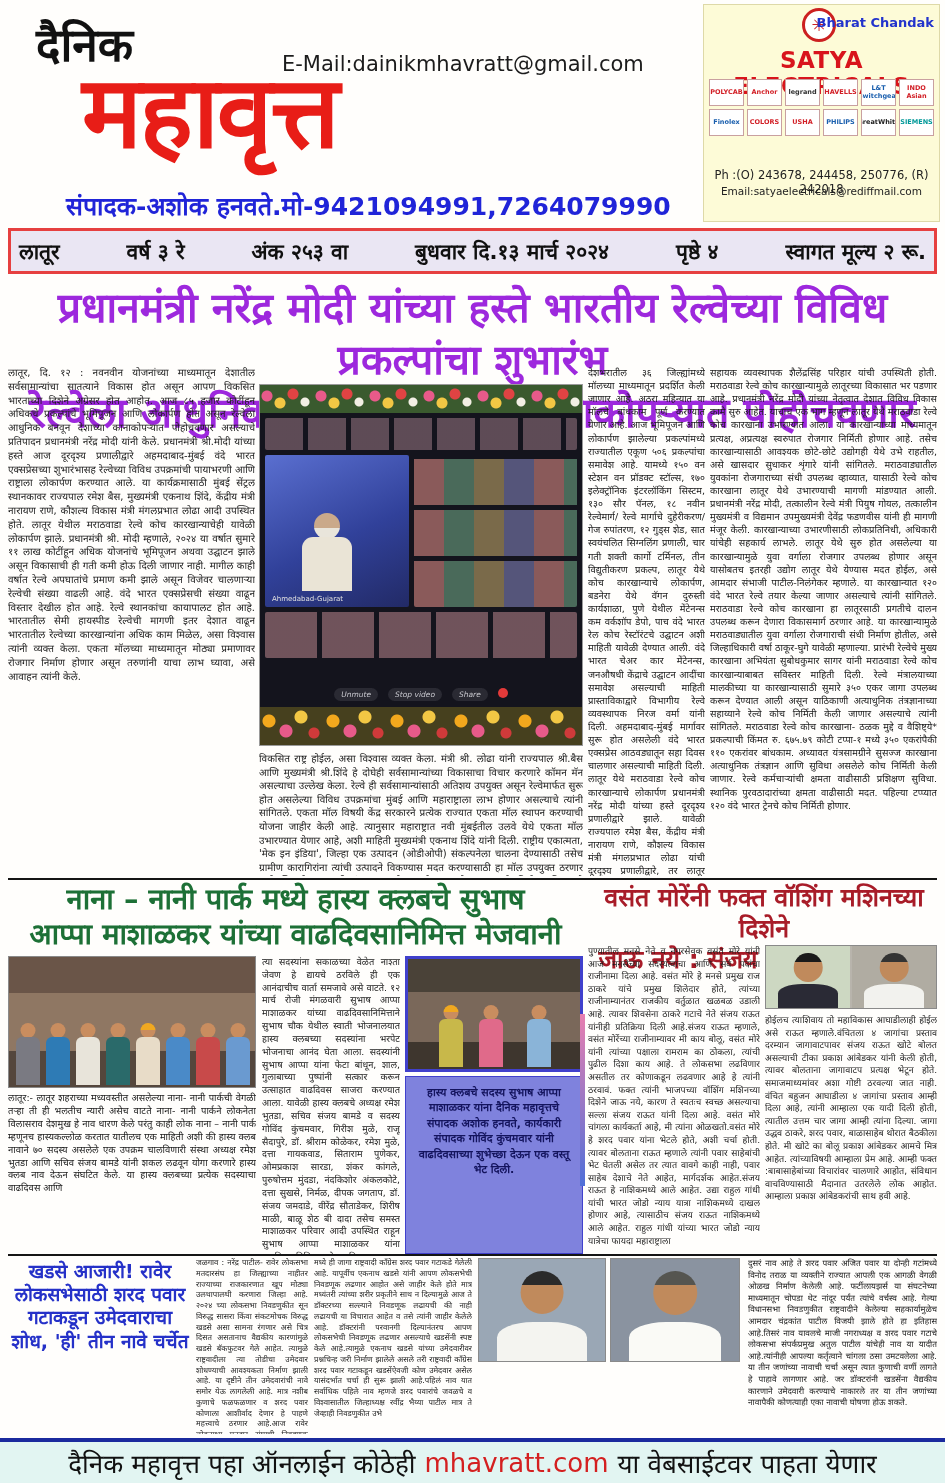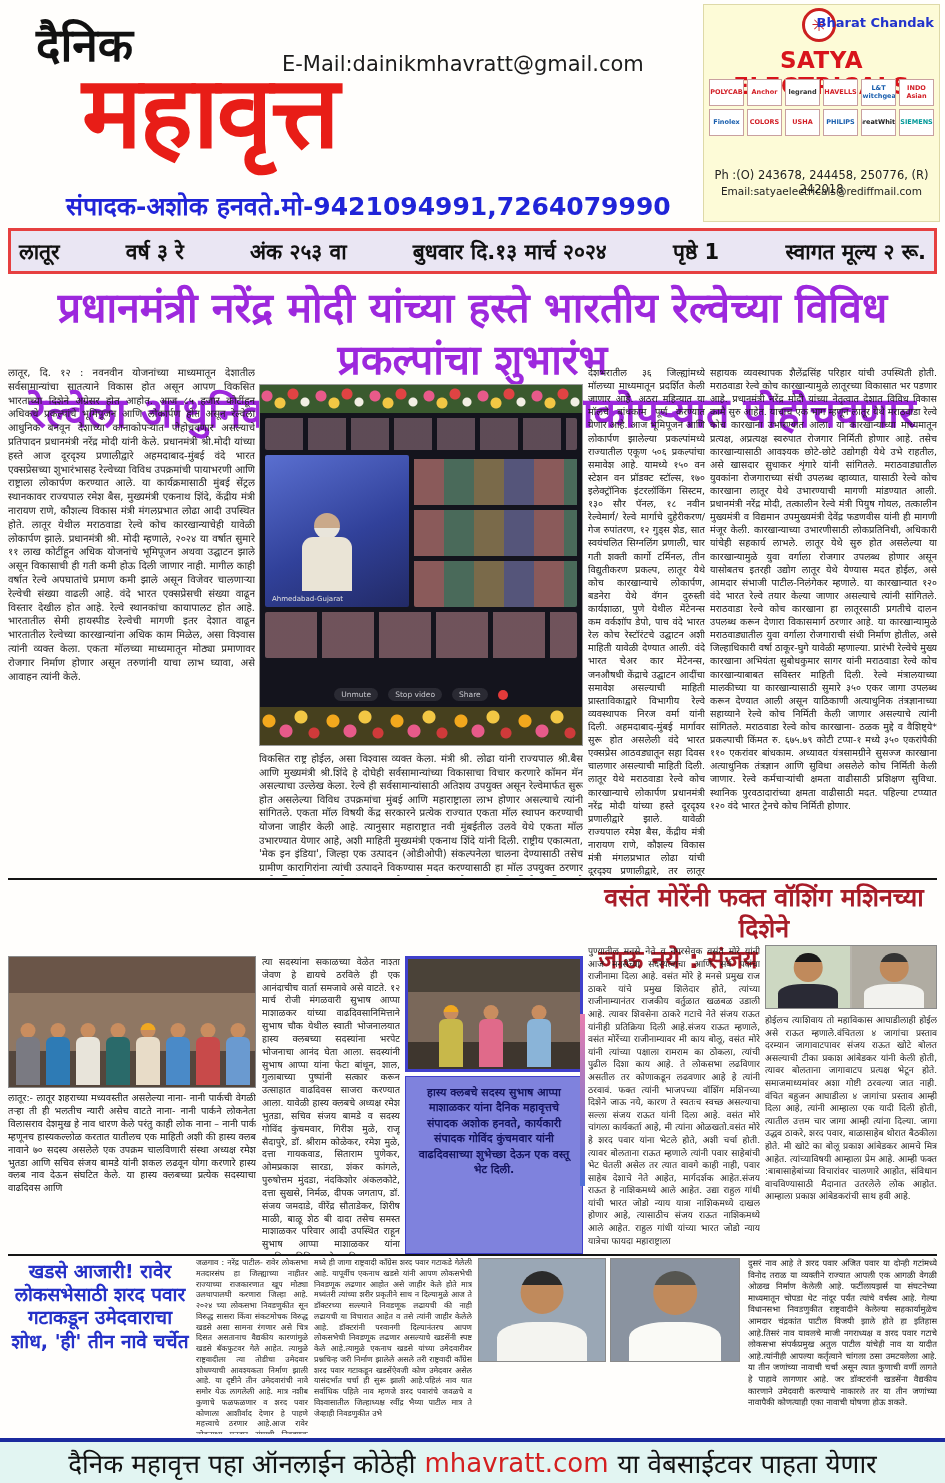--- a/index.html
+++ b/index.html
@@ -68,21 +68,21 @@
   .modi-fig::before { content:""; position:absolute; top:0; left:15px; width:26px; height:26px; border-radius:50%;
     background:linear-gradient(180deg,#caa98a 0 58%, #e9e5db 58%); }
   .modi-fig::after { content:""; position:absolute; top:24px; left:3px; right:3px; bottom:0; border-radius:11px 11px 0 0; background:#eae4d6; }
   .modi-loc { position:absolute; left:7px; bottom:4px; color:#e0e0e0; font-size:7px; }
   .tilegrid { flex:1; border-radius:2px;
     background:
       repeating-linear-gradient(0deg, rgba(0,0,0,0) 0 46px, #14141d 46px 51px),
       repeating-linear-gradient(90deg,#8a5a5a 0 30px,#4a6a5a 30px 60px,#7a6a4a 60px 90px,#55557a 90px 120px); }
   .thumbs2 { margin-top:5px; height:46px; border-radius:2px;
     background:repeating-linear-gradient(90deg,#7a5a62 0 52px,#14141d 52px 57px); opacity:.9; }
-  .vcbar { position:absolute; left:0; right:0; bottom:6px; display:flex; justify-content:center; align-items:center; gap:10px; }
+  .vcbar { position:absolute; left:0; right:0; bottom:6px; display:flex; justify-content:center; gap:10px;font-style:italic; }
   .vcbtn { background:#2a2a33; color:#c9c9cf; font-size:7.5px; padding:2px 7px; border-radius:8px; }
   .recdot { width:10px; height:10px; border-radius:50%; background:#e33a3a; }
 
   
   .photo { position:absolute; border:1px solid #8a8a8a; overflow:hidden; }
   .person { position:absolute; bottom:2px; width:26px; height:62px; }
   .person::before { content:""; position:absolute; top:0; left:50%; transform:translateX(-50%); width:15px; height:15px; border-radius:50%; background:#c98d5f; }
   .person::after { content:""; position:absolute; top:14px; left:1px; right:1px; bottom:0; border-radius:6px 6px 0 0; background:var(--shirt,#888); }
   .person.turban::before { background:linear-gradient(180deg,#f0a820 0 45%, #c98d5f 45%); }
   .portrait { position:relative; flex:1; overflow:hidden; }
@@ -149,21 +149,21 @@
       </div>
     <div class="ad-phone">Ph :(O) 243678, 244458, 250776, (R) 242018</div>
     <div class="ad-mail">Email:satyaelectricals@rediffmail.com</div>
   </div>
 
   <div class="datebar">
     <span>लातूर</span>
     <span>वर्ष ३ रे</span>
     <span>अंक २५३ वा</span>
     <span>बुधवार दि.१३ मार्च २०२४</span>
-    <span>पृष्ठे 1</span>
+    <span>पृष्ठे ४</span>
     <span>स्वागत मूल्य २ रू.</span>
   </div>
 
   <div class="hl1">
     <div>प्रधानमंत्री नरेंद्र मोदी यांच्या हस्ते भारतीय रेल्वेच्या विविध प्रकल्पांचा शुभारंभ</div>
     <div>रेल्वेला आधुनिक बनवून देशाच्या कानाकोपऱ्यात पोहोचवणार</div>
   </div>
 
   <div class="col a1c1">लातूर, दि. १२ : नवनवीन योजनांच्या माध्यमातून देशातील सर्वसामान्यांचा सातत्याने विकास होत असून आपण विकसित भारताच्या दिशेने अग्रेसर होत आहोत. आज ८५ हजार कोटींहून अधिकचे प्रकल्पांचे भूमिपूजन आणि लोकार्पण होत असून रेल्वेला आधुनिक बनवून देशाच्या कानाकोपऱ्यात पोहोचवणार असल्याचे प्रतिपादन प्रधानमंत्री नरेंद्र मोदी यांनी केले. प्रधानमंत्री श्री.मोदी यांच्या हस्ते आज दूरदृश्य प्रणालीद्वारे अहमदाबाद-मुंबई वंदे भारत एक्सप्रेसच्या शुभारंभासह रेल्वेच्या विविध उपक्रमांची पायाभरणी आणि राष्ट्राला लोकार्पण करण्यात आले. या कार्यक्रमासाठी मुंबई सेंट्रल स्थानकावर राज्यपाल रमेश बैस, मुख्यमंत्री एकनाथ शिंदे, केंद्रीय मंत्री नारायण राणे, कौशल्य विकास मंत्री मंगलप्रभात लोढा आदी उपस्थित होते. लातूर येथील मराठवाडा रेल्वे कोच कारखान्याचेही यावेळी लोकार्पण झाले. प्रधानमंत्री श्री. मोदी म्हणाले, २०२४ या वर्षात सुमारे ११ लाख कोटींहून अधिक योजनांचे भूमिपूजन अथवा उद्घाटन झाले असून विकासाची ही गती कमी होऊ दिली जाणार नाही. मागील काही वर्षात रेल्वे अपघातांचे प्रमाण कमी झाले असून विजेवर चालणाऱ्या रेल्वेची संख्या वाढली आहे. वंदे भारत एक्सप्रेसची संख्या वाढून विस्तार देखील होत आहे. रेल्वे स्थानकांचा कायापालट होत आहे. भारतातील सेमी हायस्पीड रेल्वेची मागणी इतर देशात वाढून भारतातील रेल्वेच्या कारखान्यांना अधिक काम मिळेल, असा विश्वास त्यांनी व्यक्त केला. एकता मॉलच्या माध्यमातून मोठ्या प्रमाणावर रोजगार निर्माण होणार असून तरुणांनी याचा लाभ घ्यावा, असे आवाहन त्यांनी केले.</div>
 
@@ -188,20 +188,24 @@
     </div>
     <div class="garland bot"></div>
   </div>
 
   <div class="col a1c2">विकसित राष्ट्र होईल, असा विश्वास व्यक्त केला. मंत्री श्री. लोढा यांनी राज्यपाल श्री.बैस आणि मुख्यमंत्री श्री.शिंदे हे दोघेही सर्वसामान्यांच्या विकासाचा विचार करणारे कॉमन मॅन असल्याचा उल्लेख केला. रेल्वे ही सर्वसामान्यांसाठी अतिशय उपयुक्त असून रेल्वेमार्फत सुरू होत असलेल्या विविध उपक्रमांचा मुंबई आणि महाराष्ट्राला लाभ होणार असल्याचे त्यांनी सांगितले. एकता मॉल विषयी केंद्र सरकारने प्रत्येक राज्यात एकता मॉल स्थापन करण्याची योजना जाहीर केली आहे. त्यानुसार महाराष्ट्रात नवी मुंबईतील उलवे येथे एकता मॉल उभारण्यात येणार आहे, अशी माहिती मुख्यमंत्री एकनाथ शिंदे यांनी दिली. राष्ट्रीय एकात्मता, 'मेक इन इंडिया', जिल्हा एक उत्पादन (ओडीओपी) संकल्पनेला चालना देण्यासाठी तसेच ग्रामीण कारागिरांना त्यांची उत्पादने विकण्यास मदत करण्यासाठी हा मॉल उपयुक्त ठरणार आहे. सिडकोला यासाठी अंमलबजावणी एजन्सी म्हणून नेमण्यात आले. नियोजन विभागाने उलवे सेक्टर मधील प्लॉट क्रमांक पाच येथे एकता मॉलसाठी भूखंड निश्चित केला आहे हा भूखंड ५२०० चौरस मीटर एवढा आहे. देशभरातील ३६ राज्ये आणि केंद्रशासित प्रदेशांची संस्कृती</div>
   <div class="col a1c3">देशभरातील ३६ जिल्ह्यांमध्ये मॉलच्या माध्यमातून प्रदर्शित केली जाणार आहे. अठरा महिन्यात या मॉलचे बांधकाम पूर्ण करण्यात येणार आहे. आज भूमिपूजन आणि लोकार्पण झालेल्या प्रकल्पांमध्ये राज्यातील एकूण ५०६ प्रकल्पांचा समावेश आहे. यामध्ये १५० वन स्टेशन वन प्रॉडक्ट स्टॉल्स, १७० इलेक्ट्रॉनिक इंटरलॉकिंग सिस्टम, १३० सौर पॅनल, १८ नवीन रेल्वेमार्ग/ रेल्वे मार्गाचे दुहेरीकरण/ गेज रुपांतरण, १२ गुड्स शेड, सात स्वयंचलित सिग्नलिंग प्रणाली, चार गती शक्ती कार्गो टर्मिनल, तीन विद्युतीकरण प्रकल्प, लातूर येथे कोच कारखान्याचे लोकार्पण, बडनेरा येथे वॅगन दुरुस्ती कार्यशाळा, पुणे येथील मेंटेनन्स कम वर्कशॉप डेपो, पाच वंदे भारत रेल कोच रेस्टॉरंटचे उद्घाटन अशी माहिती यावेळी देण्यात आली. वंदे भारत चेअर कार मेंटेनन्स, जनऔषधी केंद्राचे उद्घाटन आदींचा समावेश असल्याची माहिती प्रास्ताविकाद्वारे विभागीय रेल्वे व्यवस्थापक निरज वर्मा यांनी दिली. अहमदाबाद-मुंबई मार्गावर सुरू होत असलेली वंदे भारत एक्सप्रेस आठवड्यातून सहा दिवस चालणार असल्याची माहिती दिली. लातूर येथे मराठवाडा रेल्वे कोच कारखान्याचे लोकार्पण प्रधानमंत्री नरेंद्र मोदी यांच्या हस्ते दूरदृश्य प्रणालीद्वारे झाले. यावेळी राज्यपाल रमेश बैस, केंद्रीय मंत्री नारायण राणे, कौशल्य विकास मंत्री मंगलप्रभात लोढा यांची दूरदृश्य प्रणालीद्वारे, तर लातूर कारखानास्थळी आयोजित कार्यक्रमाला आमदार संभाजी पाटील निलंगेकर, जिल्हाधिकारी वर्षा ठाकूर-घुगे, पोलीस अधीक्षक सोमय मुंडे, रेल्वेचे मुख्य कारखाना अभियंता सुबोधकुमार सागर, माजी आमदार सुधाकर भालेराव, देविदास काळे, दिलीपराव देशमुख, गणेश हाके, सोलापूर रेल्वे विभागाचे</div>
   <div class="col a1c4">सहायक व्यवस्थापक शैलेंद्रसिंह परिहार यांची उपस्थिती होती. मराठवाडा रेल्वे कोच कारखान्यामुळे लातूरच्या विकासात भर पडणार आहे. प्रधानमंत्री नरेंद्र मोदी यांच्या नेतृत्वात देशात विविध विकास कामे सुरु आहेत. याचाच एक भाग म्हणून लातूर येथे मराठवाडा रेल्वे कोच कारखाना उभारण्यात आला. या कारखान्याच्या माध्यमातून प्रत्यक्ष, अप्रत्यक्ष स्वरुपात रोजगार निर्मिती होणार आहे. तसेच कारखान्यासाठी आवश्यक छोटे-छोटे उद्योगही येथे उभे राहतील, असे खासदार सुधाकर शृंगारे यांनी सांगितले. मराठवाड्यातील युवकांना रोजगाराच्या संधी उपलब्ध व्हाव्यात, यासाठी रेल्वे कोच कारखाना लातूर येथे उभारण्याची मागणी मांडण्यात आली. प्रधानमंत्री नरेंद्र मोदी, तत्कालीन रेल्वे मंत्री पियुष गोयल, तत्कालीन मुख्यमंत्री व विद्यमान उपमुख्यमंत्री देवेंद्र फडणवीस यांनी ही मागणी मंजूर केली. कारखान्याच्या उभारणीसाठी लोकप्रतिनिधी, अधिकारी यांचेही सहकार्य लाभले. लातूर येथे सुरु होत असलेल्या या कारखान्यामुळे युवा वर्गाला रोजगार उपलब्ध होणार असून यासोबतच इतरही उद्योग लातूर येथे येण्यास मदत होईल, असे आमदार संभाजी पाटील-निलंगेकर म्हणाले. या कारखान्यात १२० वंदे भारत रेल्वे तयार केल्या जाणार असल्याचे त्यांनी सांगितले. मराठवाडा रेल्वे कोच कारखाना हा लातूरसाठी प्रगतीचे दालन उपलब्ध करून देणारा विकासमार्ग ठरणार आहे. या कारखान्यामुळे मराठवाड्यातील युवा वर्गाला रोजगाराची संधी निर्माण होतील, असे जिल्हाधिकारी वर्षा ठाकूर-घुगे यावेळी म्हणाल्या. प्रारंभी रेल्वेचे मुख्य कारखाना अभियंता सुबोधकुमार सागर यांनी मराठवाडा रेल्वे कोच कारखान्याबाबत सविस्तर माहिती दिली. रेल्वे मंत्रालयाच्या मालकीच्या या कारखान्यासाठी सुमारे ३५० एकर जागा उपलब्ध करून देण्यात आली असून याठिकाणी अत्याधुनिक तंत्रज्ञानाच्या सहाय्याने रेल्वे कोच निर्मिती केली जाणार असल्याचे त्यांनी सांगितले. मराठवाडा रेल्वे कोच कारखाना- ठळक मुद्दे व वैशिष्ट्ये* प्रकल्पाची किंमत रु. ६७५.७९ कोटी टप्पा-१ मध्ये ३५० एकरांपैकी ११० एकरांवर बांधकाम. अध्यावत यंत्रसामग्रीने सुसज्ज कारखाना अत्याधुनिक तंत्रज्ञान आणि सुविधा असलेले कोच निर्मिती केली जाणार. रेल्वे कर्मचाऱ्यांची क्षमता वाढीसाठी प्रशिक्षण सुविधा. स्थानिक पुरवठादारांच्या क्षमता वाढीसाठी मदत. पहिल्या टप्प्यात १२० वंदे भारत ट्रेनचे कोच निर्मिती होणार.</div>
 
   <div class="rule rule1"></div>
 
+  <div class="hl2">
+    <div>नाना – नानी पार्क मध्ये हास्य क्लबचे सुभाष</div>
+    <div>आप्पा माशाळकर यांच्या वाढदिवसानिमित्त मेजवानी</div>
+  </div>
 
   <div class="photo photo2a">
     <span class="person" style="left:6px;   --shirt:#7a7a82;"></span>
     <span class="person" style="left:36px;  --shirt:#2e7bb5;"></span>
     <span class="person" style="left:66px;  --shirt:#e8e4da;"></span>
     <span class="person" style="left:96px;  --shirt:#2a6a6a;"></span>
     <span class="person turban" style="left:126px; --shirt:#e8dcc8;"></span>
     <span class="person" style="left:156px; --shirt:#4a8ac8;"></span>
     <span class="person" style="left:186px; --shirt:#c84a4a;"></span>
     <span class="person" style="left:216px; --shirt:#6a9ad0;"></span>

